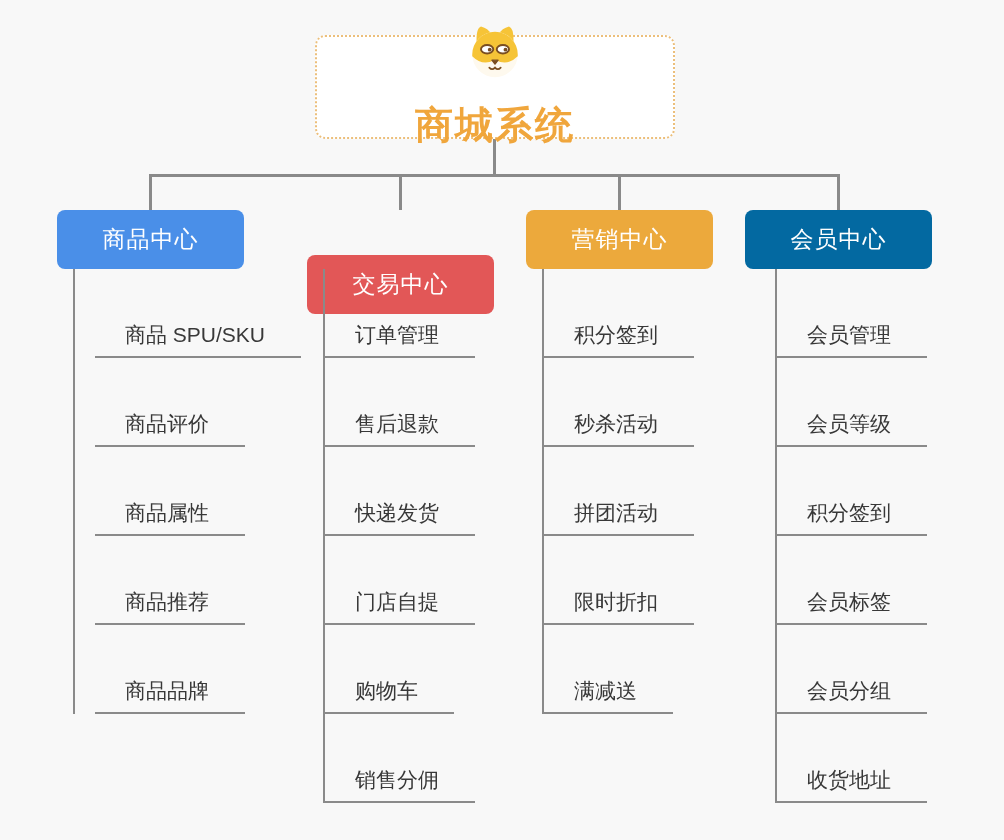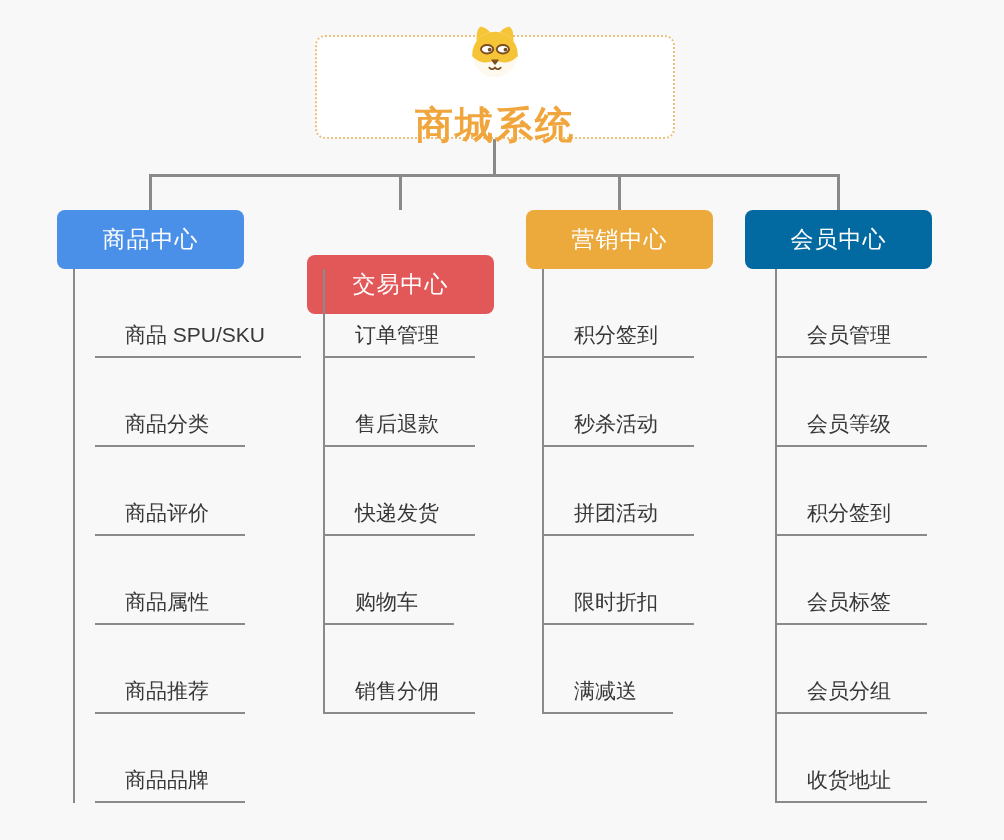--- a/index.html
+++ b/index.html
@@ -105,23 +105,20 @@
   </div>
   <div class="branch-box" style="left: 745px; background-color: #0369a1;">
     <span>会员中心</span>
   </div>
 
   <div class="column" style="left:73px;padding-left:20px;">
     <div class="sub-item">
         <span class="sub-label">商品 SPU/SKU</span>
       </div>
     <div class="sub-item">
-        <span class="sub-label">商品分类</span>
-      </div>
-    <div class="sub-item">
         <span class="sub-label">商品评价</span>
       </div>
     <div class="sub-item">
         <span class="sub-label">商品属性</span>
       </div>
     <div class="sub-item">
         <span class="sub-label">商品推荐</span>
       </div>
     <div class="sub-item">
         <span class="sub-label">商品品牌</span>
@@ -130,20 +127,23 @@
 
   <div class="column" style="left:323px;">
     <div class="sub-item">
         <span class="sub-label">订单管理</span>
       </div>
     <div class="sub-item">
         <span class="sub-label">售后退款</span>
       </div>
     <div class="sub-item">
         <span class="sub-label">快递发货</span>
+      </div>
+    <div class="sub-item">
+        <span class="sub-label">门店自提</span>
       </div>
     <div class="sub-item">
         <span class="sub-label">购物车</span>
       </div>
     <div class="sub-item">
         <span class="sub-label">销售分佣</span>
       </div>
   </div>
 
   <div class="column" style="left:542px;">

